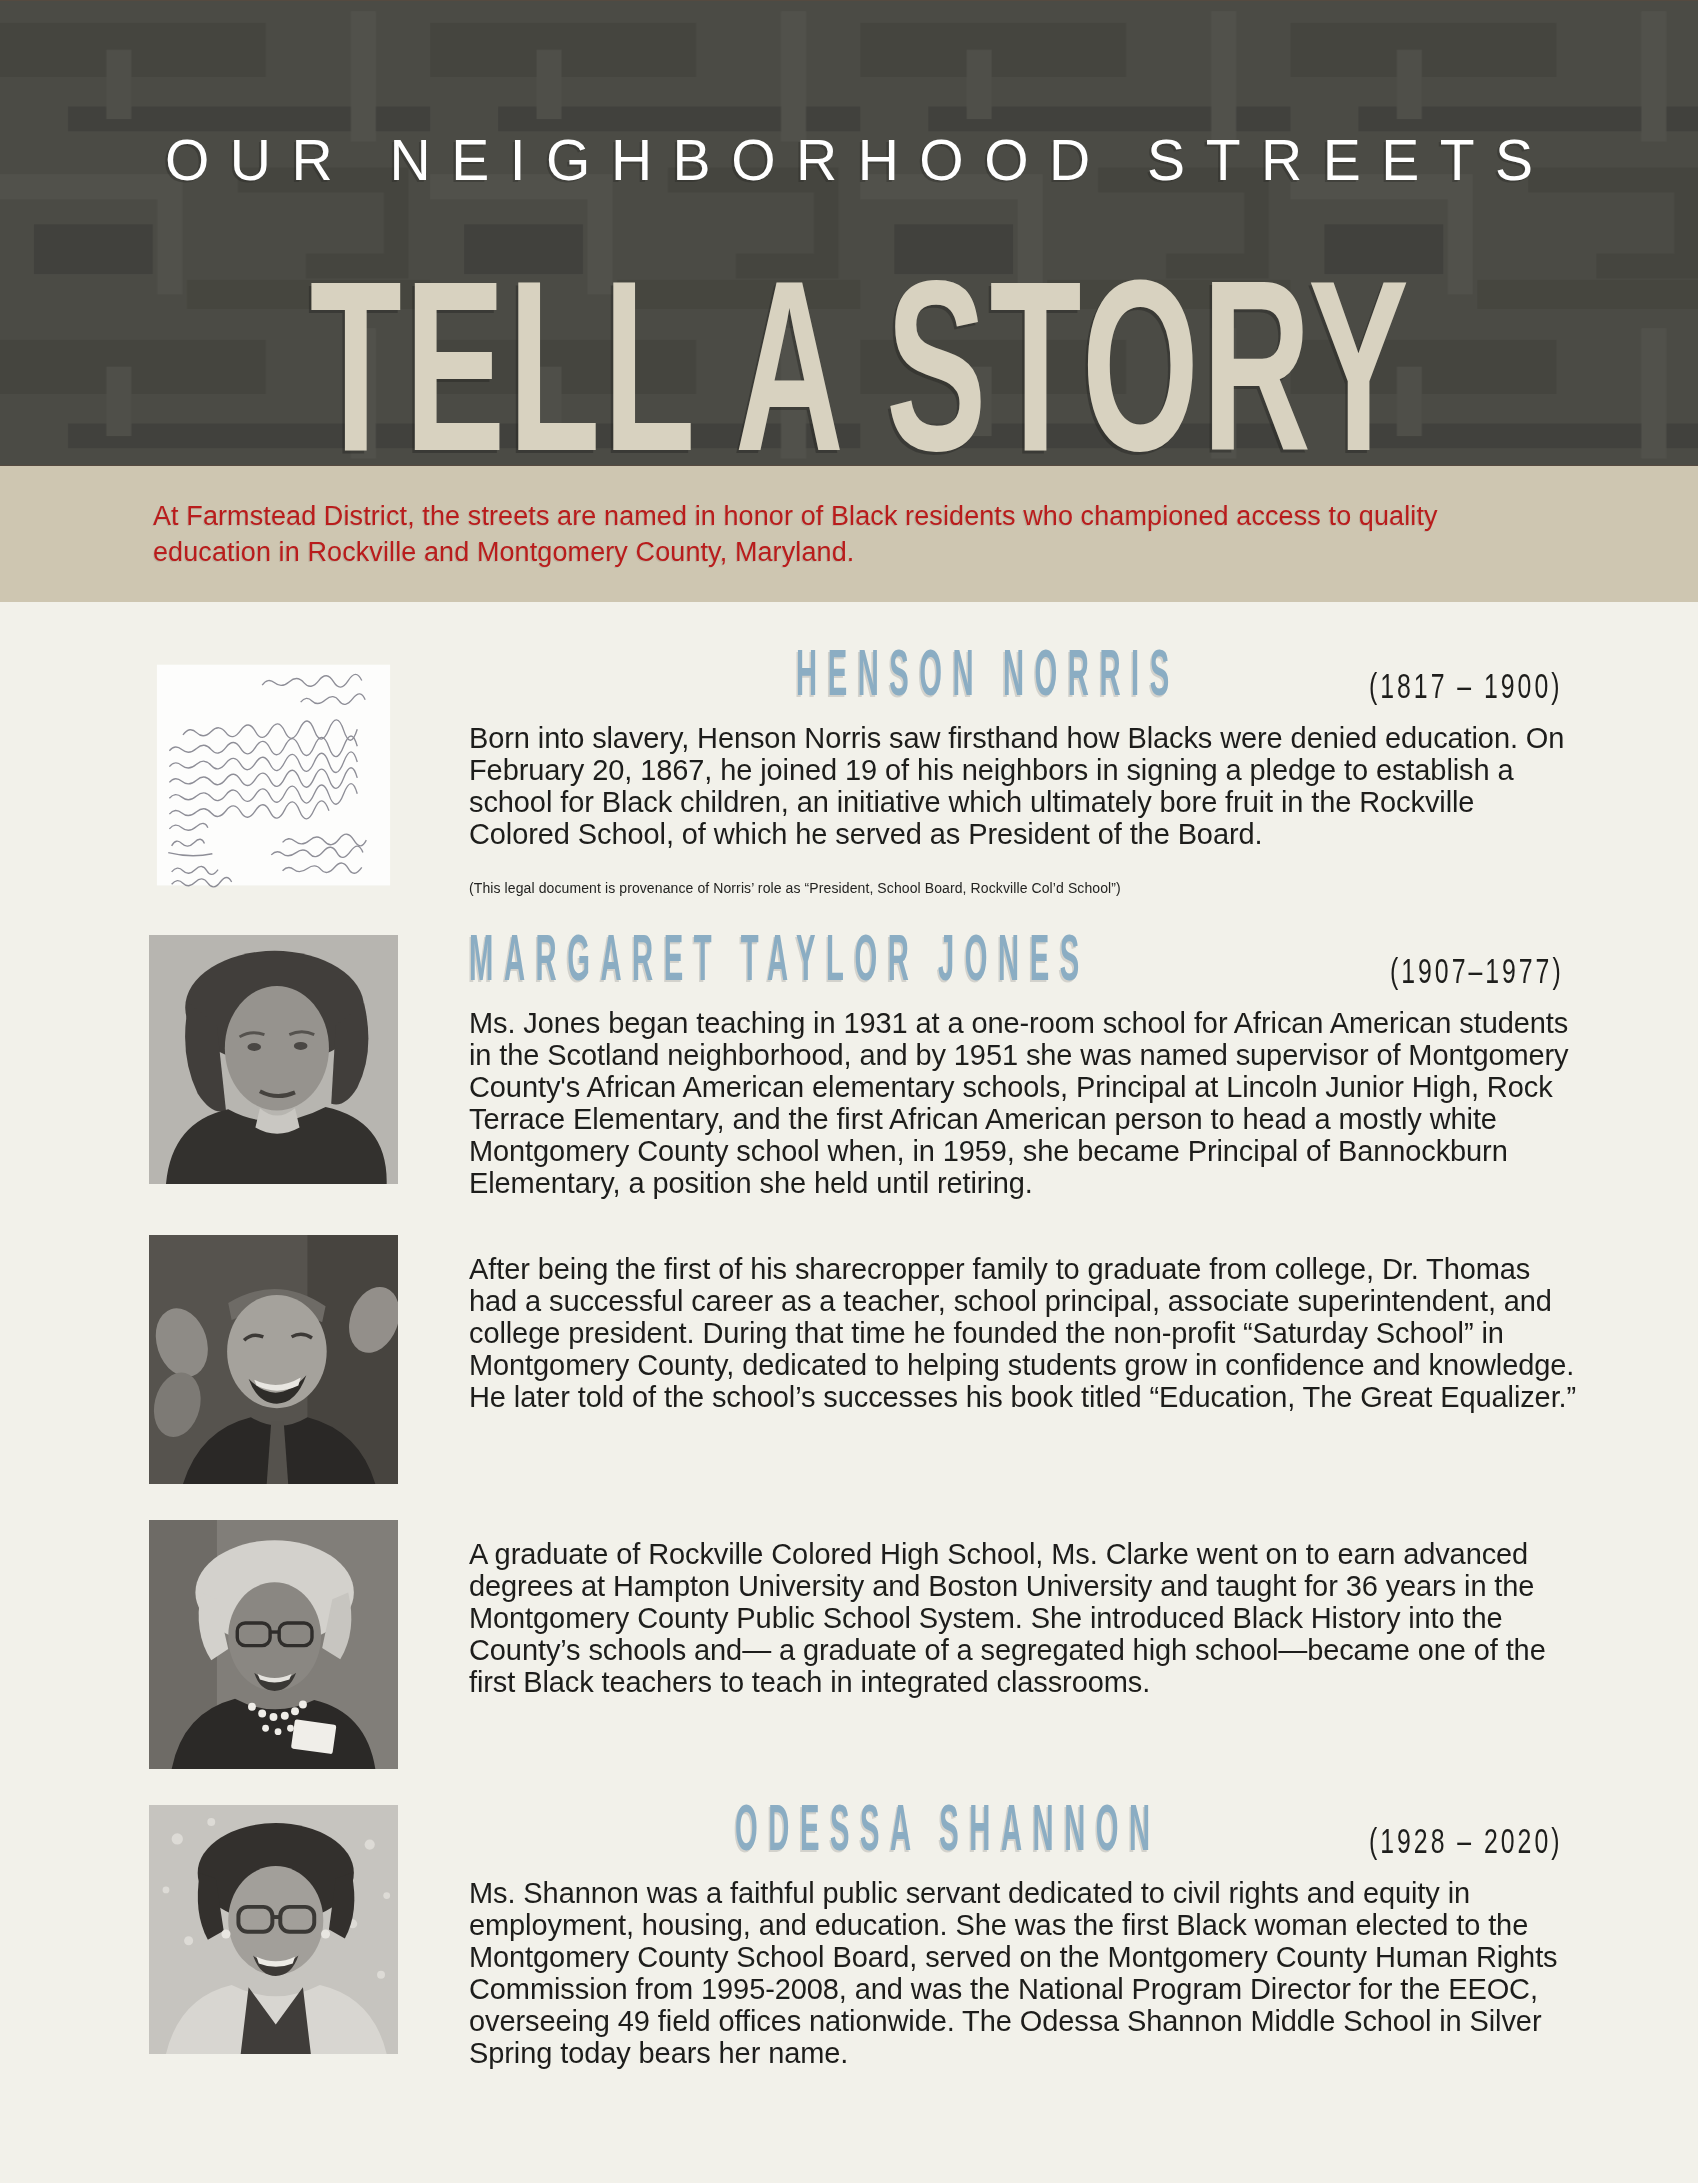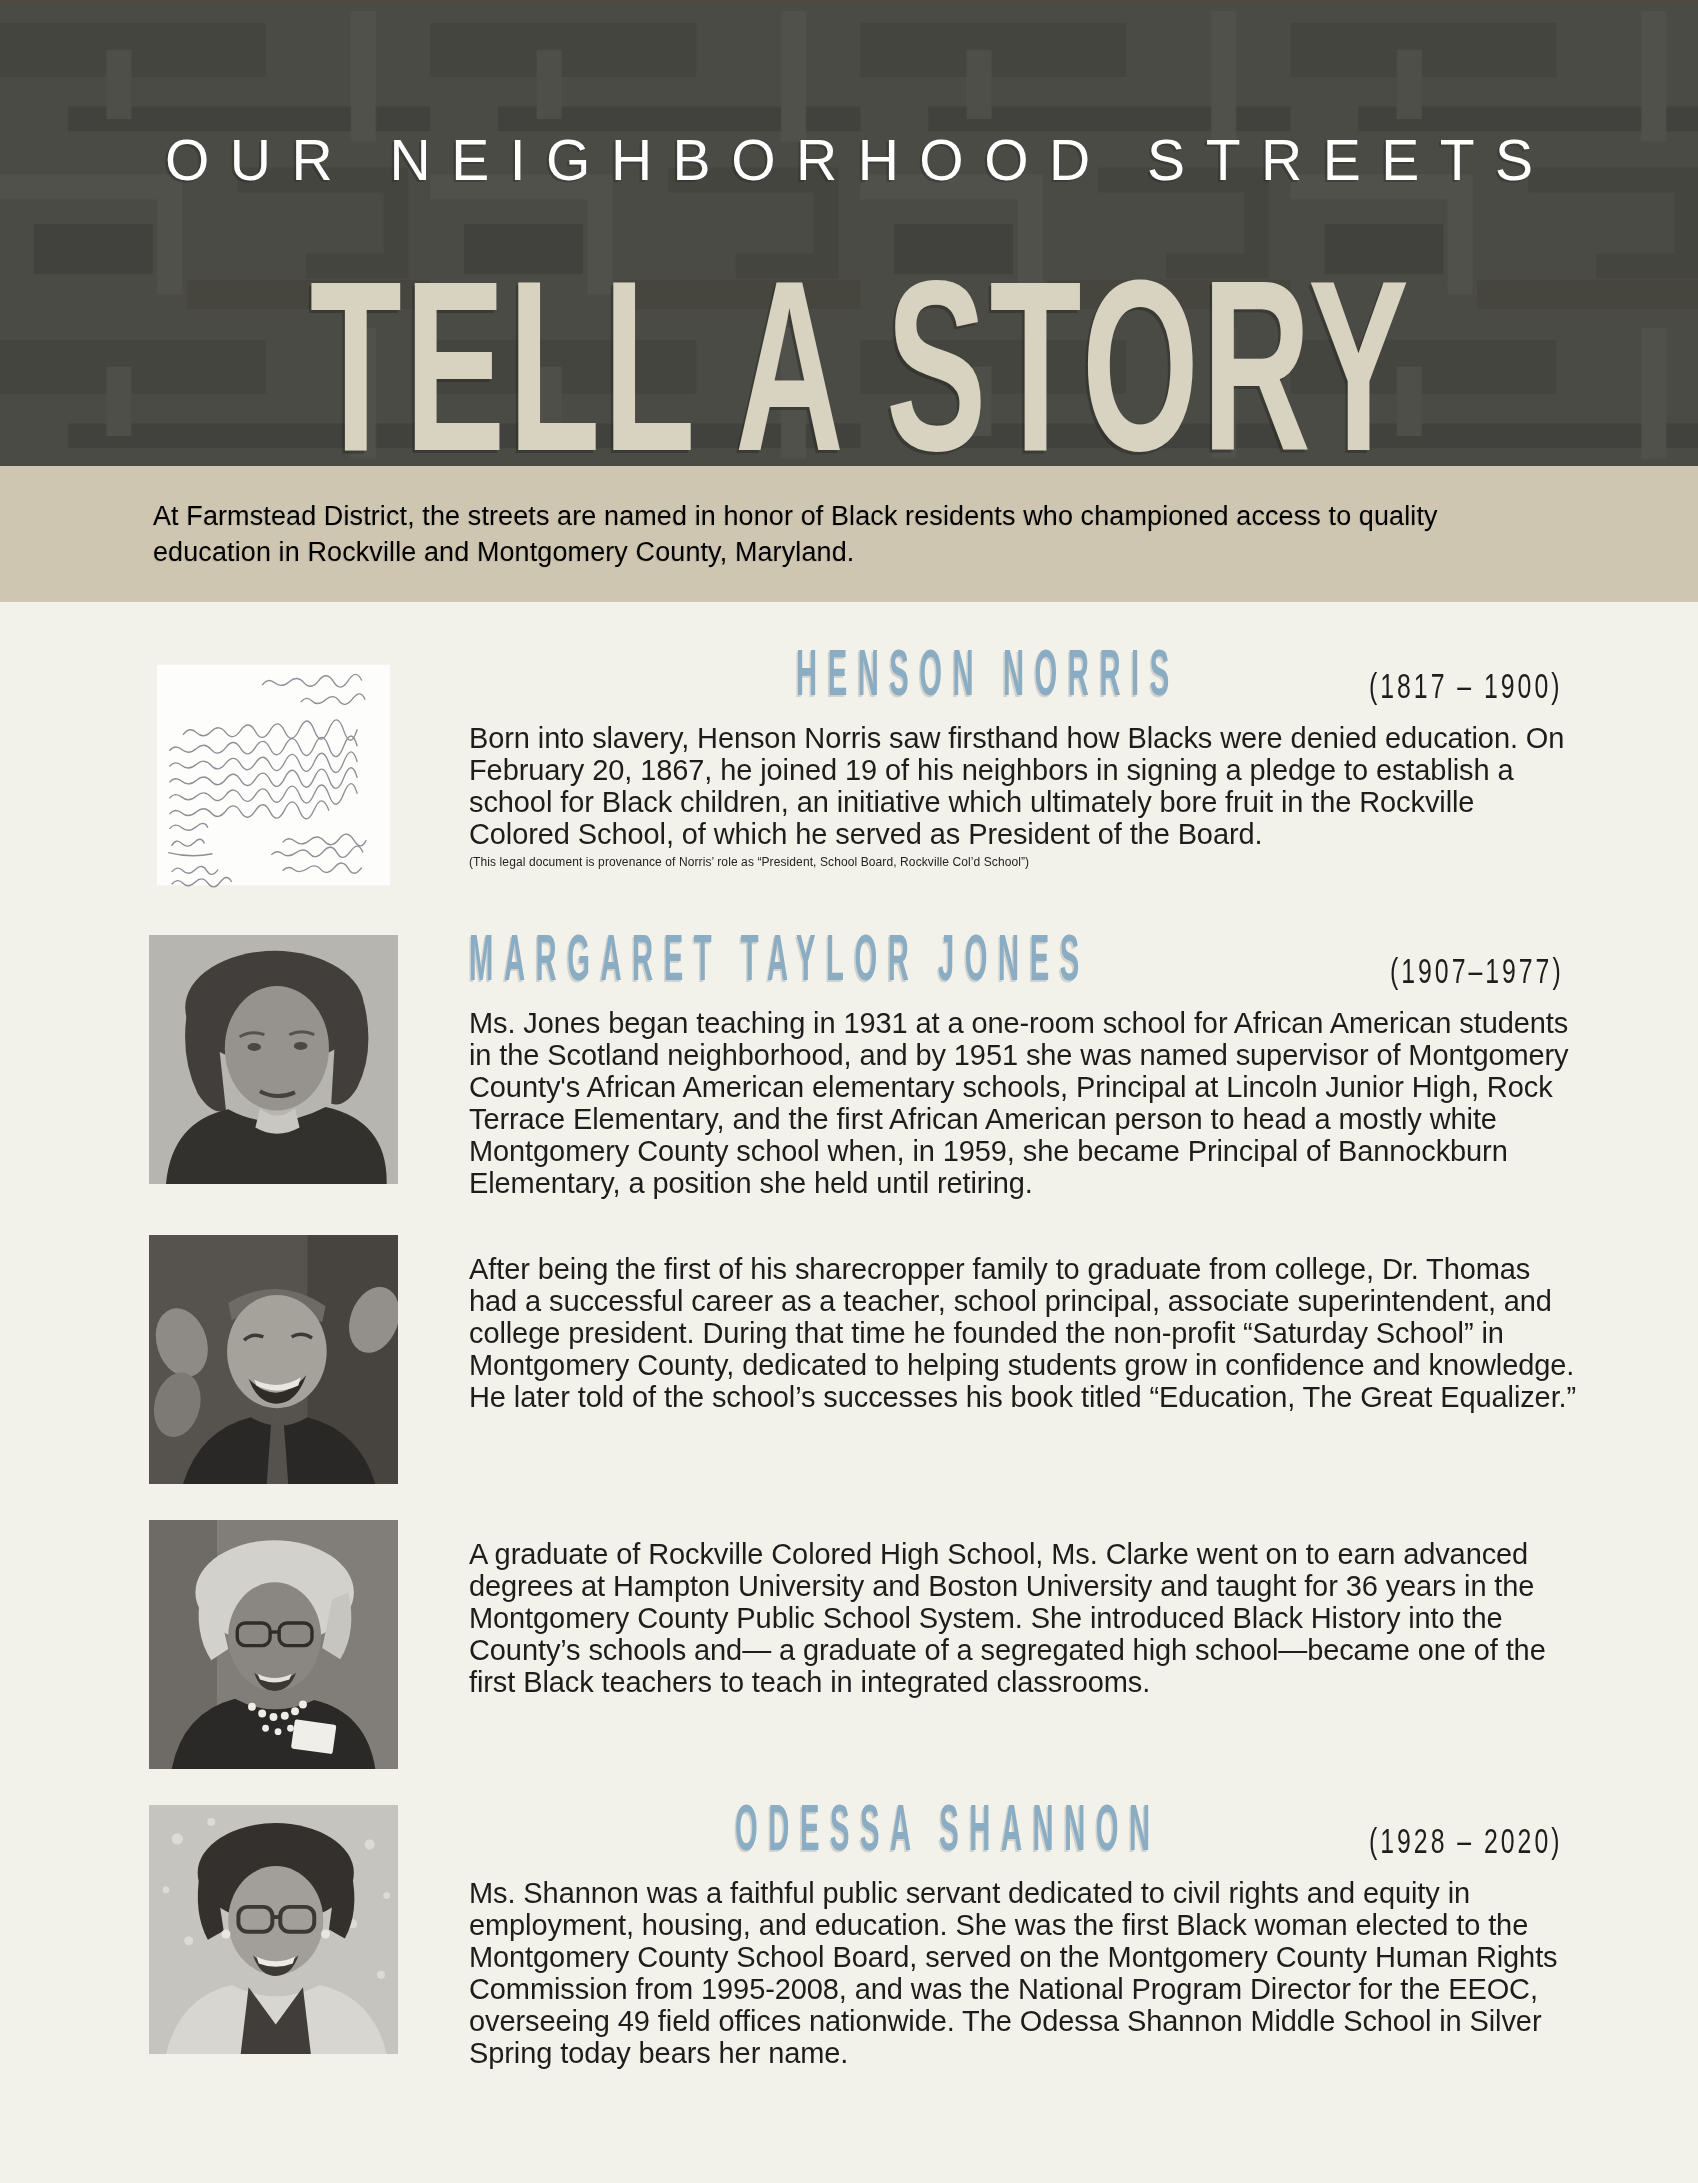--- a/index.html
+++ b/index.html
@@ -40,21 +40,21 @@
   }
 
   
   .intro {
     height:136px; background:#cec6b1;
     display:flex; align-items:center;
   }
   .intro p {
     margin-left:153px; max-width:1291px;
     font-size:27px; line-height:36px; font-weight:400;
-    color:#000000; letter-spacing:0.1px;
+    color:#b91c1c; letter-spacing:0.1px;
     text-shadow:-1.1px 1.1px 0 rgba(60,60,50,0.12);
   }
 
   
   .content { padding-top:48px; }
   .profile {
     display:flex; align-items:flex-start;
     margin:0 119px 36px 149px;
   }
   .photo {
@@ -74,21 +74,21 @@
     display:inline-block; font-size:27px; font-weight:400; line-height:1;
     letter-spacing:0.12em; color:#1e1e1c; margin-left:8px;
     transform:scale(0.92,1.32); transform-origin:left bottom;
   }
   .bio {
     margin-top:17px; max-width:1109px;
     font-size:29px; line-height:32px; letter-spacing:-0.1px;
     color:#1d1d1b;
   }
   .caption {
-    margin-top:3px; font-size:12px; line-height:18px;
+    margin-top:29px; font-size:14px; line-height:18px;
     color:#232321; letter-spacing:0.1px;
   }
 </style>
 </head>
 <body>
 
 <div class="header">
   <svg class="pattern-svg" width="1698" height="466" xmlns="http://www.w3.org/2000/svg" viewBox="0 0 3000 823">
     <defs>
       <pattern id="maze" width="760" height="560" patternUnits="userSpaceOnUse">

